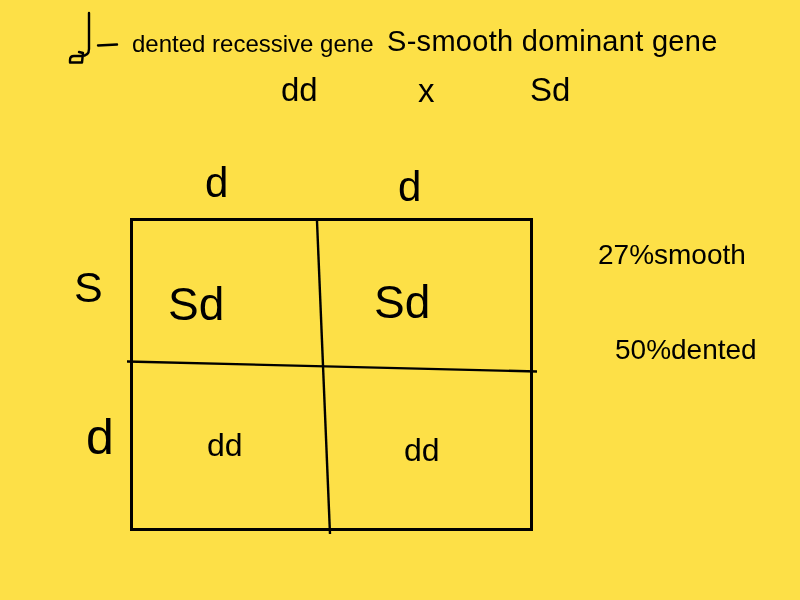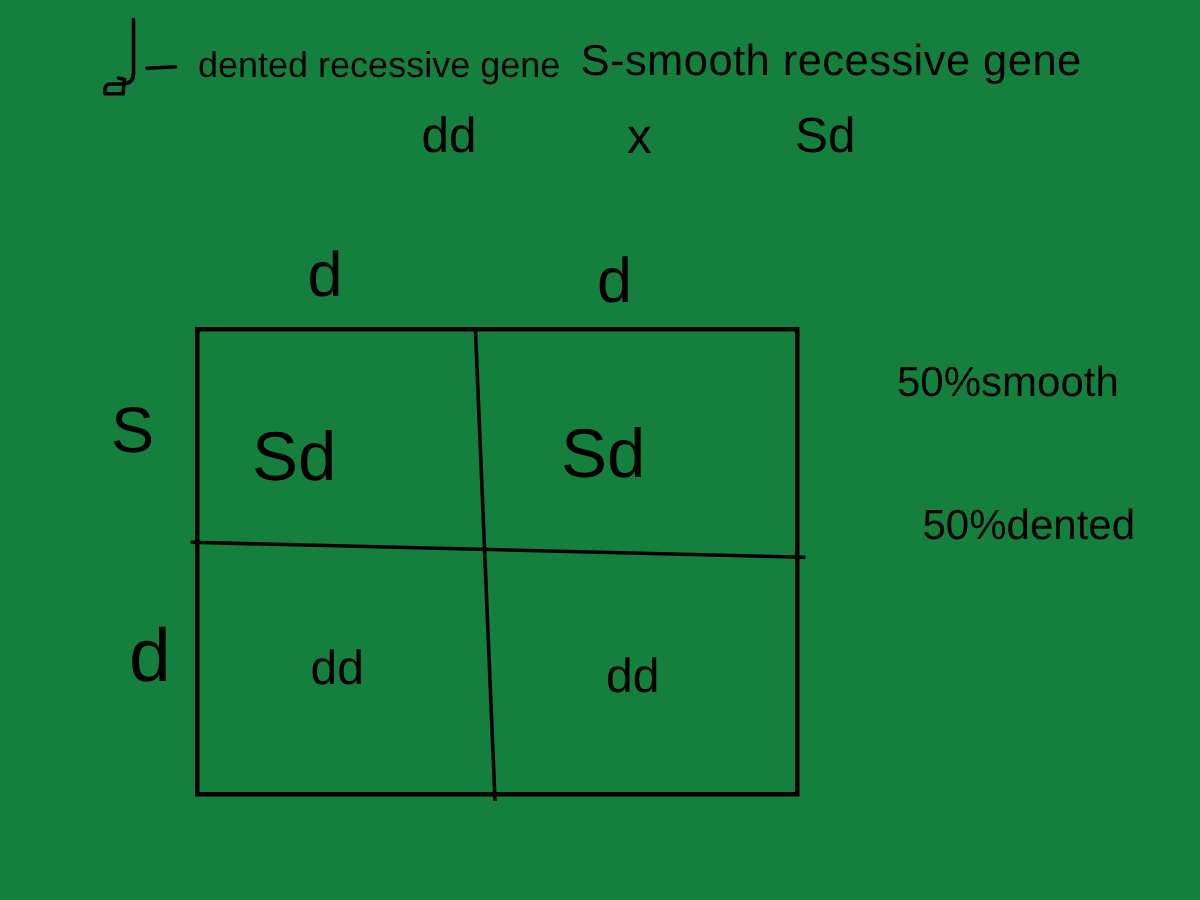--- a/index.html
+++ b/index.html
@@ -4,21 +4,21 @@
 <style>
   html, body {
     margin: 0;
     padding: 0;
     background: #ffffff;
   }
   .canvas {
     position: relative;
     width: 800px;
     height: 600px;
-    background: #15803d;
+    background: #fde047;
     overflow: hidden;
     font-family: "Liberation Sans", sans-serif;
     color: #000000;
   }
   .txt {
     position: absolute;
     line-height: 1;
     white-space: nowrap;
     color: #000000;
   }
@@ -65,33 +65,33 @@
     <path d="M 98 45.5 L 117 44.5" fill="none" stroke="#000000" stroke-width="2.4" stroke-linecap="round"></path>
 
     <path d="M 131.5 219.5 L 531.5 219.5 L 531.5 529.5 L 131.5 529.5 Z" fill="none" stroke="#000000" stroke-width="3"></path>
 
     <path d="M 317 221 L 330 534" fill="none" stroke="#000000" stroke-width="2.4"></path>
 
     <path d="M 127 361.5 L 537 371.5" fill="none" stroke="#000000" stroke-width="2.4"></path>
   </svg>
 
   <div class="txt legend-left">dented recessive gene</div>
-  <div class="txt legend-right">S-smooth recessive gene</div>
+  <div class="txt legend-right">S-smooth dominant gene</div>
 
   <div class="txt cross-p1">dd</div>
   <div class="txt cross-op">x</div>
   <div class="txt cross-p2">Sd</div>
 
   <div class="txt col-d1">d</div>
   <div class="txt col-d2">d</div>
 
   <div class="txt row-s">S</div>
   <div class="txt row-d">d</div>
 
   <div class="txt cell-tl">Sd</div>
   <div class="txt cell-tr">Sd</div>
   <div class="txt cell-bl">dd</div>
   <div class="txt cell-br">dd</div>
 
-  <div class="txt result-smooth">50%smooth</div>
+  <div class="txt result-smooth">27%smooth</div>
   <div class="txt result-dented">50%dented</div>
 
 </div>
 
 </body></html>

